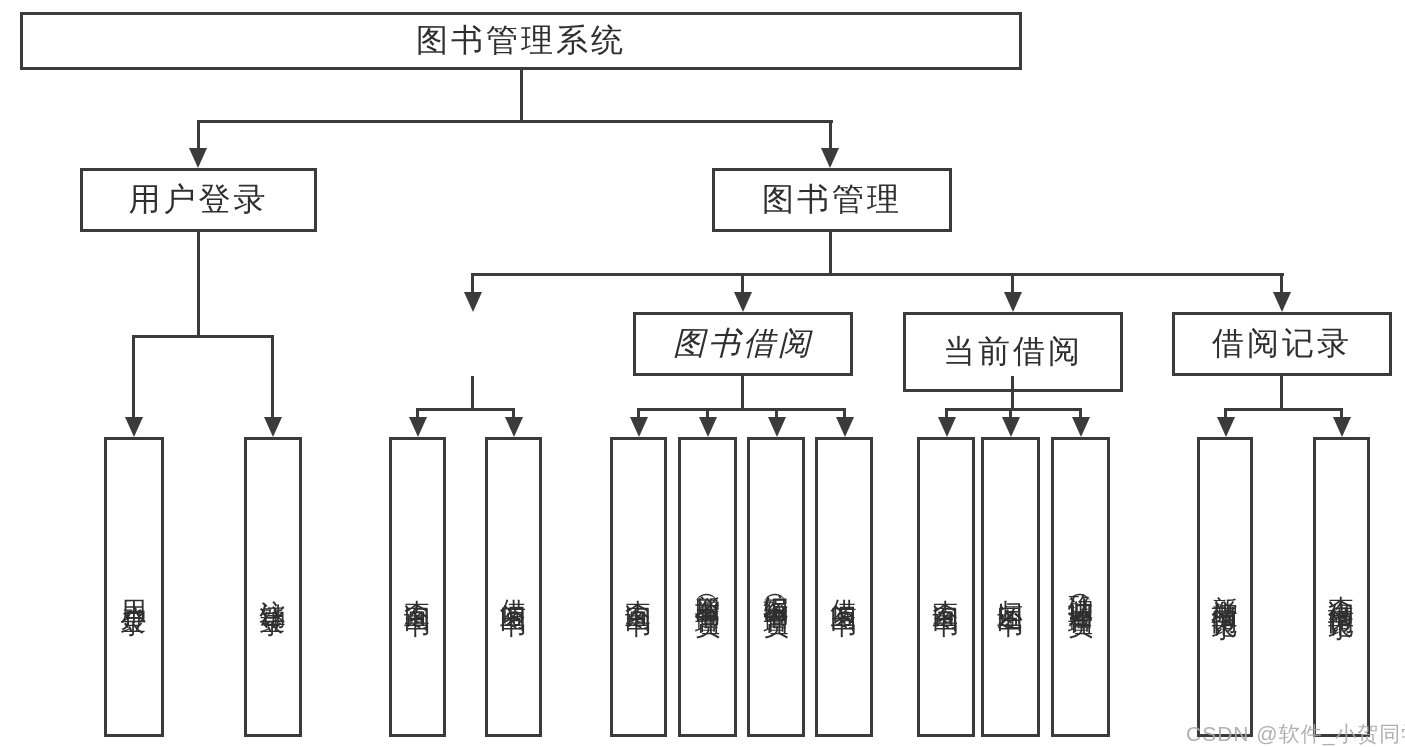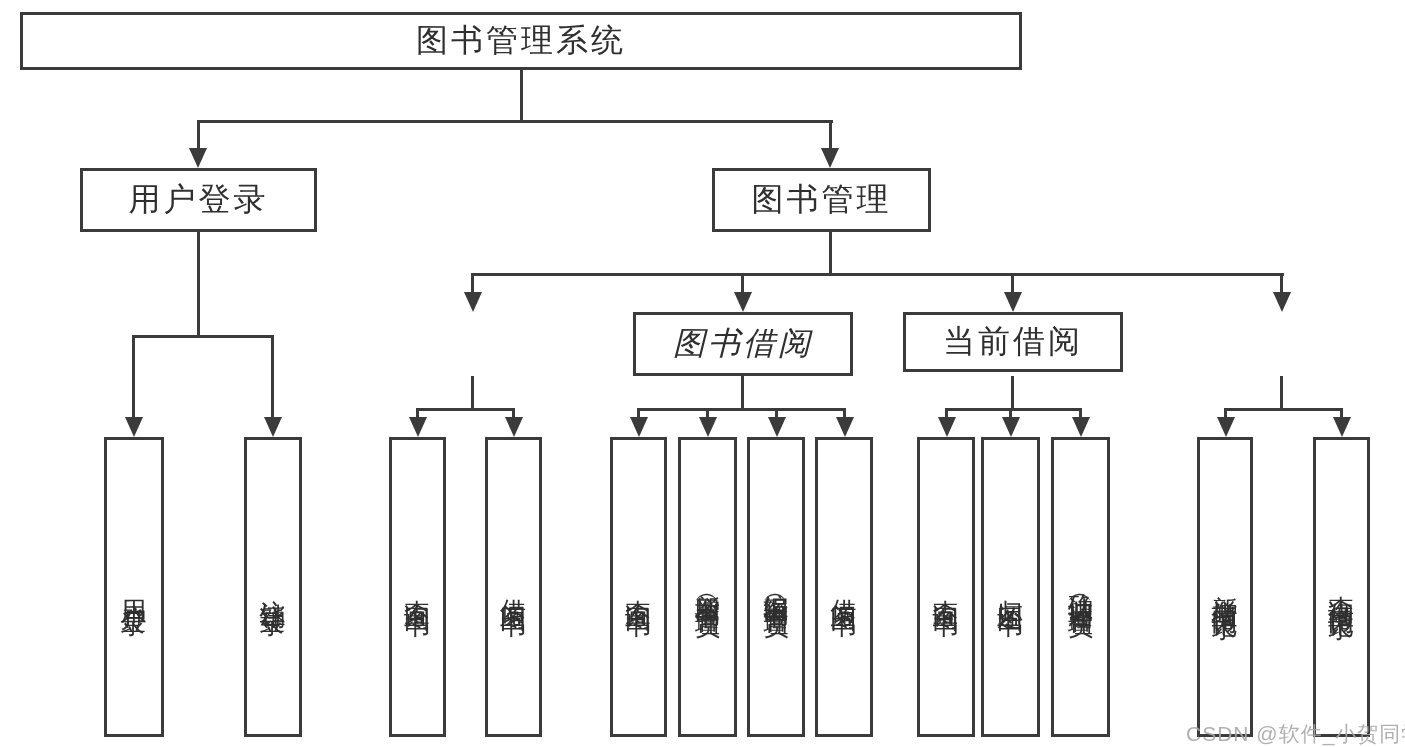--- a/index.html
+++ b/index.html
@@ -31,33 +31,36 @@
 <div id="stage">
 
   <div class="box" style="left:20px;top:12px;width:1002px;height:58px;">
     <span class="h-label">图书管理系统</span>
   </div>
 
   <div class="box" style="left:80px;top:168px;width:237px;height:64px;">
     <span class="h-label">用户登录</span>
   </div>
 
-  <div class="box" style="left:712px;top:168px;width:219px;height:64px;">
+  <div class="box" style="left:712px;top:168px;width:240px;height:64px;">
     <span class="h-label">图书管理</span>
   </div>
 
 
   <div class="box" style="left:633px;top:312px;width:220px;height:64px;font-style:italic;">
     <span class="h-label">图书借阅</span>
   </div>
 
-  <div class="box" style="left:903px;top:312px;width:220px;height:60px;">
+  <div class="box" style="left:903px;top:312px;width:220px;height:80px;">
     <span class="h-label">当前借阅</span>
   </div>
 
+  <div class="box" style="left:1172px;top:312px;width:220px;height:64px;">
+    <span class="h-label">借阅记录</span>
+  </div>
 
   <div class="box" style="left:104px;top:437px;width:60px;height:300px;">
     <span class="v-label">用户登录</span>
   </div>
   <div class="box" style="left:244px;top:437px;width:58px;height:300px;">
     <span class="v-label">注销登录</span>
   </div>
 
   <div class="box" style="left:389px;top:437px;width:57px;height:300px;">
     <span class="v-label">查询图书</span>

